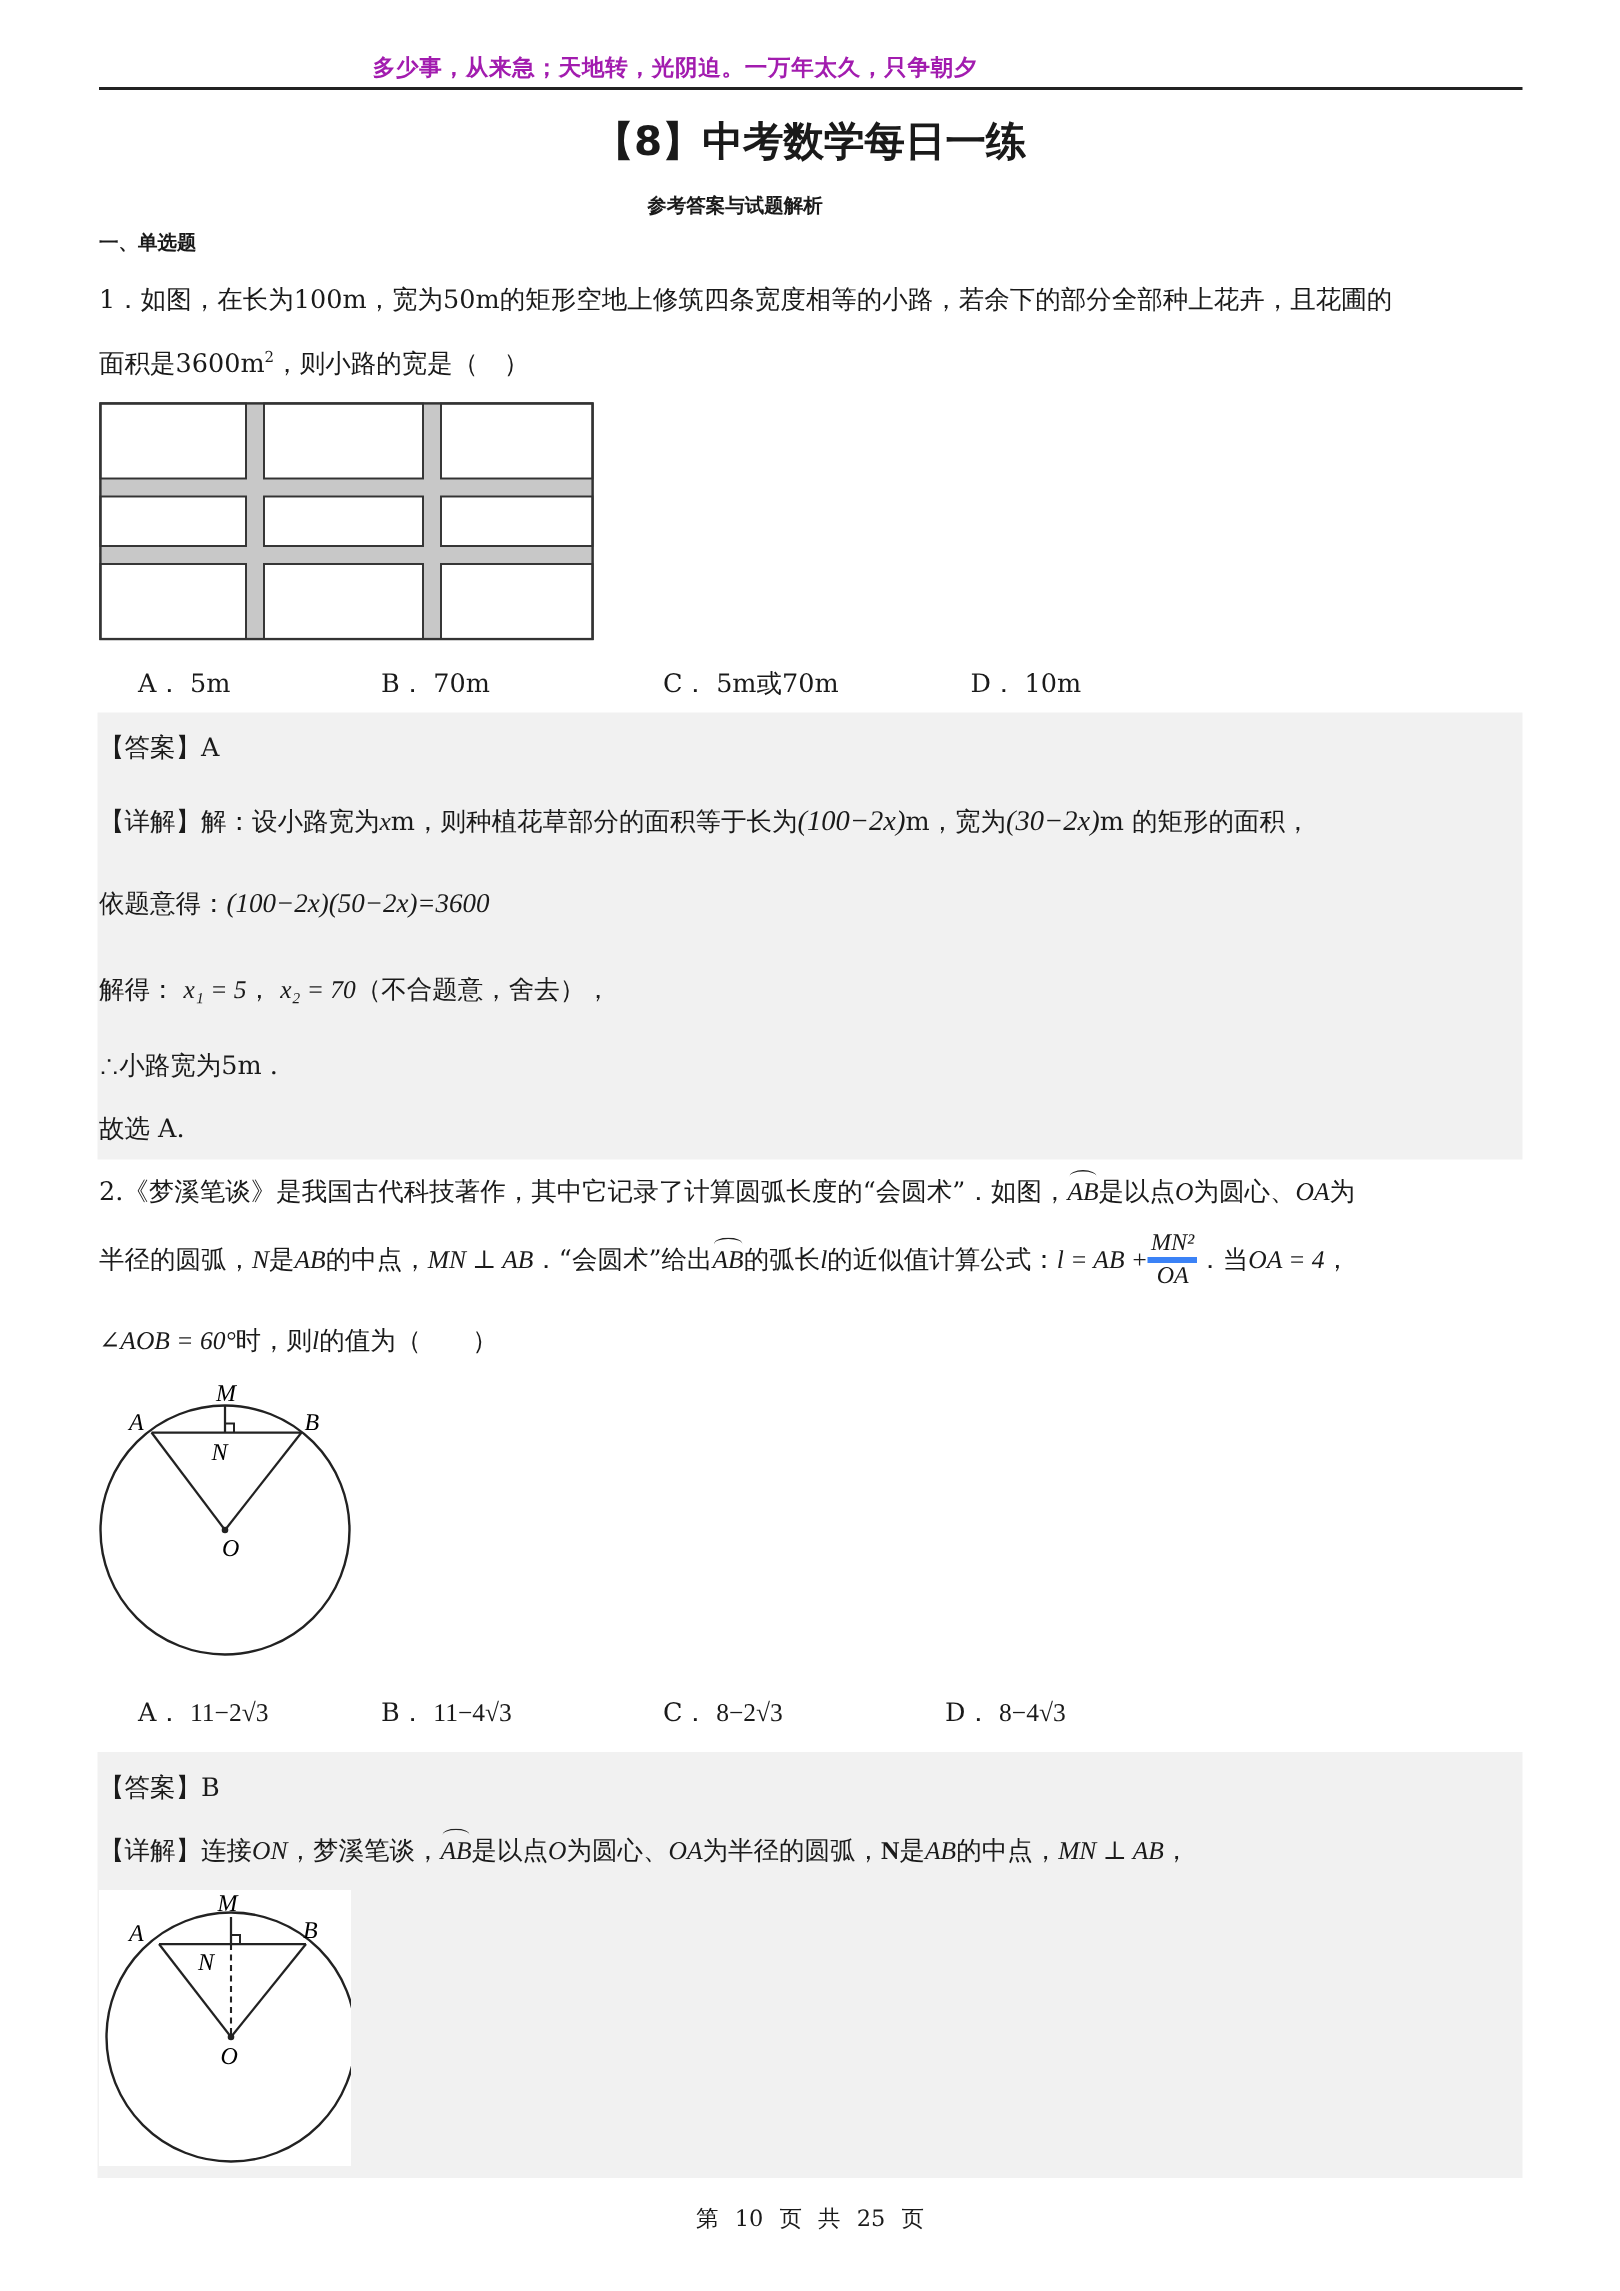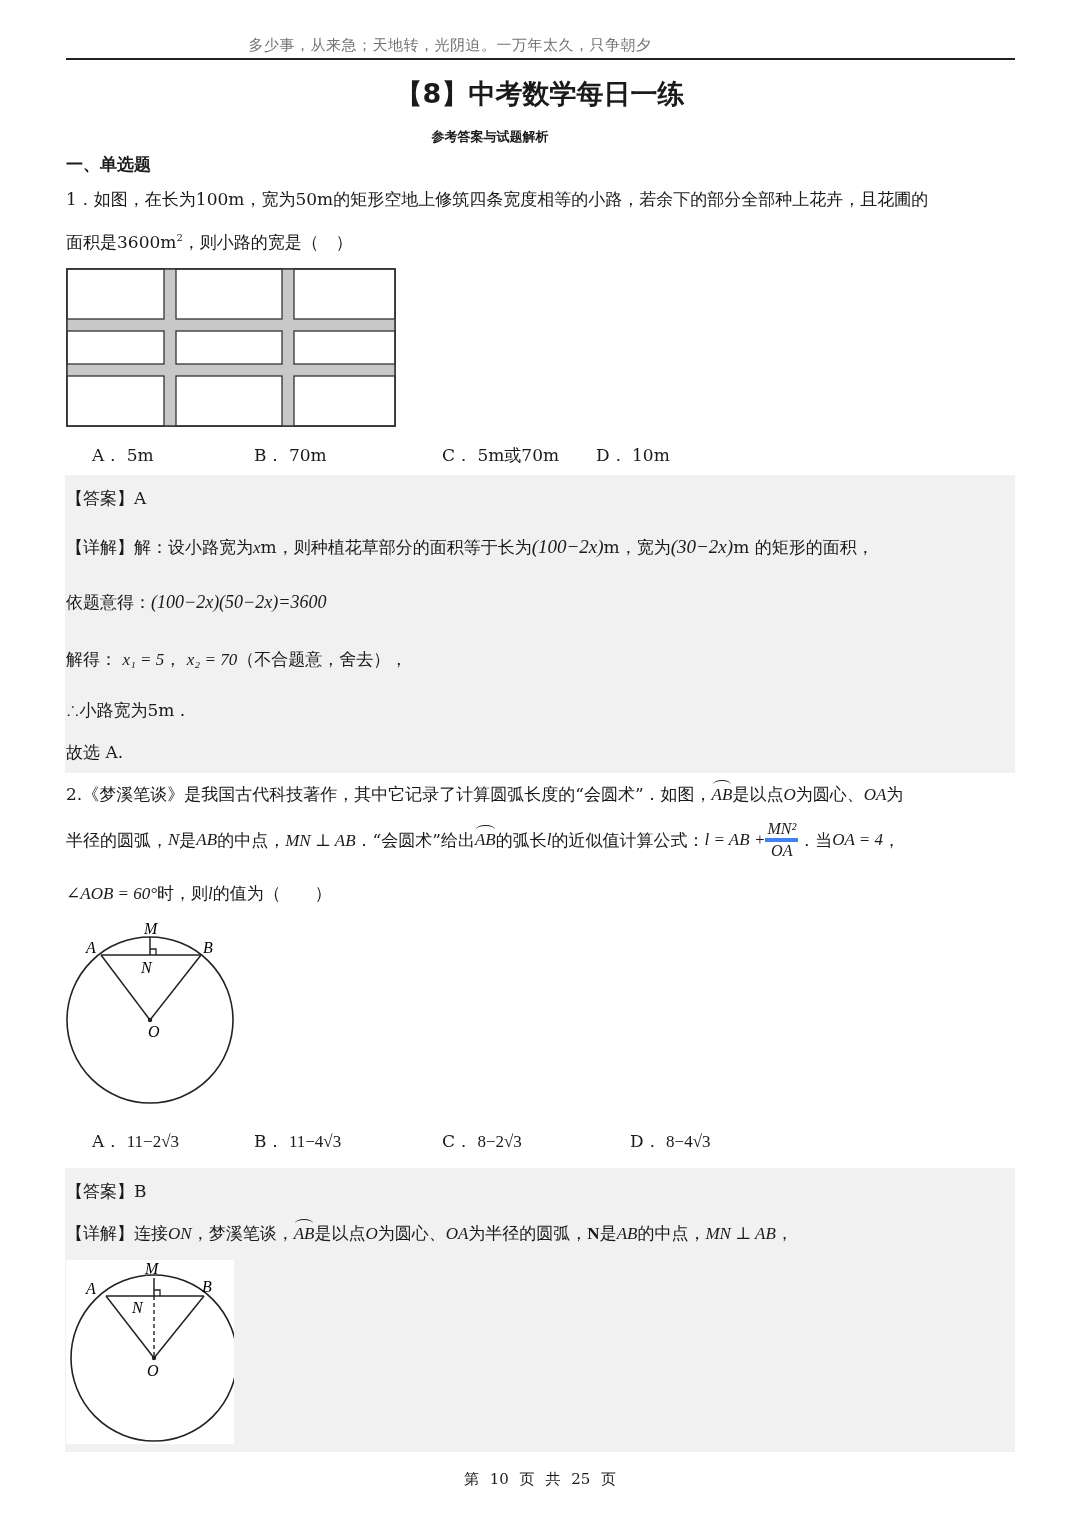--- a/index.html
+++ b/index.html
@@ -1,25 +1,25 @@
 <!DOCTYPE html>
 <html><head>
   <meta charset="utf-8">
   <style>
     html, body { margin:0; padding:0; background:#fff; }
     body { width:1080px; height:1527px; position:relative; overflow:hidden;
            font-family:"DejaVu Serif","Liberation Serif",serif; color:#1a1a1a; }
     .abs { position:absolute; }
-    .header-motto { left:0; width:900px; top:36px; text-align:center; font-size:15px; color:#737373; letter-spacing:0.5px; }
+    .header-motto { left:0; width:900px; top:36px; text-align:center; font-size:15px; color:#a21caf; letter-spacing:0.5px;font-weight:bold; }
     .header-rule { left:66px; width:949px; top:58px; height:0; border-top:2px solid #222; }
     .title { left:0; width:1080px; top:76px; text-align:center; font-size:27px; font-weight:bold;
              font-family:"DejaVu Sans","Liberation Sans",sans-serif; }
     .subtitle { left:0; width:980px; top:128px; text-align:center; font-size:13px; font-weight:bold;
                 font-family:"DejaVu Sans","Liberation Sans",sans-serif; }
-    .section { left:66px; top:153px; font-size:17px; font-weight:bold;
+    .section { left:66px; top:153px; font-size:13px; font-weight:bold;
                font-family:Liberation Serif, serif; }
     .line { left:66px; font-size:17px; white-space:nowrap; }
     .opt { font-size:17px; white-space:nowrap; }
     .math { font-family:"Liberation Serif","DejaVu Serif",serif; font-style:italic; }
     .rm { font-family:"Liberation Serif","DejaVu Serif",serif; font-style:normal; }
     .gray { background:#f1f1f1; left:65px; width:950px; }
     .frac { display:inline-block; vertical-align:middle; text-align:center; font-family:"Liberation Serif",serif; font-style:italic; font-size:16px; }
     .frac .num { display:block; border-bottom:4px solid #3b82f6; padding:0 2px; }
     .frac .den { display:block; padding:0 2px; }
     .arc { display:inline-block; position:relative; font-family:"Liberation Serif",serif; font-style:italic; }
@@ -60,21 +60,21 @@
     <rect x="1" y="108" width="97" height="50"></rect>
     <rect x="110" y="108" width="106" height="50"></rect>
     <rect x="228" y="108" width="101" height="50"></rect>
   </g>
   <rect x="1" y="1" width="328" height="157" fill="none" stroke="#333" stroke-width="1.5"></rect>
 </svg>
 
 <div class="abs opt" style="left:92px; top:444px;"><span>A．</span> <span>5m</span></div>
 <div class="abs opt" style="left:254px; top:444px;"><span>B．</span> <span>70m</span></div>
 <div class="abs opt" style="left:442px; top:444px;"><span>C．</span> <span>5m或70m</span></div>
-<div class="abs opt" style="left:596px; top:444px;"><span>D．</span> <span>10m</span></div>
+<div class="abs opt" style="left:647px; top:444px;"><span>D．</span> <span>10m</span></div>
 
 <div class="abs gray" style="top:475px; height:298px;"></div>
 <div class="abs line" style="top:487px;"><span>【答案】</span><span>A</span></div>
 <div class="abs line" style="top:536px;">
   <span>【详解】</span><span>解：设小路宽为</span><span class="math">x</span><span>m，则种植花草部分的面积等于长为</span><span class="math" style="font-size:19px;margin-top:28px;">(100−2x)</span><span>m，宽为</span><span class="math" style="font-size:19px;">(30−2x)</span><span>m 的矩形的面积，</span>
 </div>
 <div class="abs line" style="top:591px;">
   <span>依题意得：</span><span class="math" style="font-size:18px;">(100−2x)(50−2x)=3600</span>
 </div>
 <div class="abs line" style="top:648px;">

